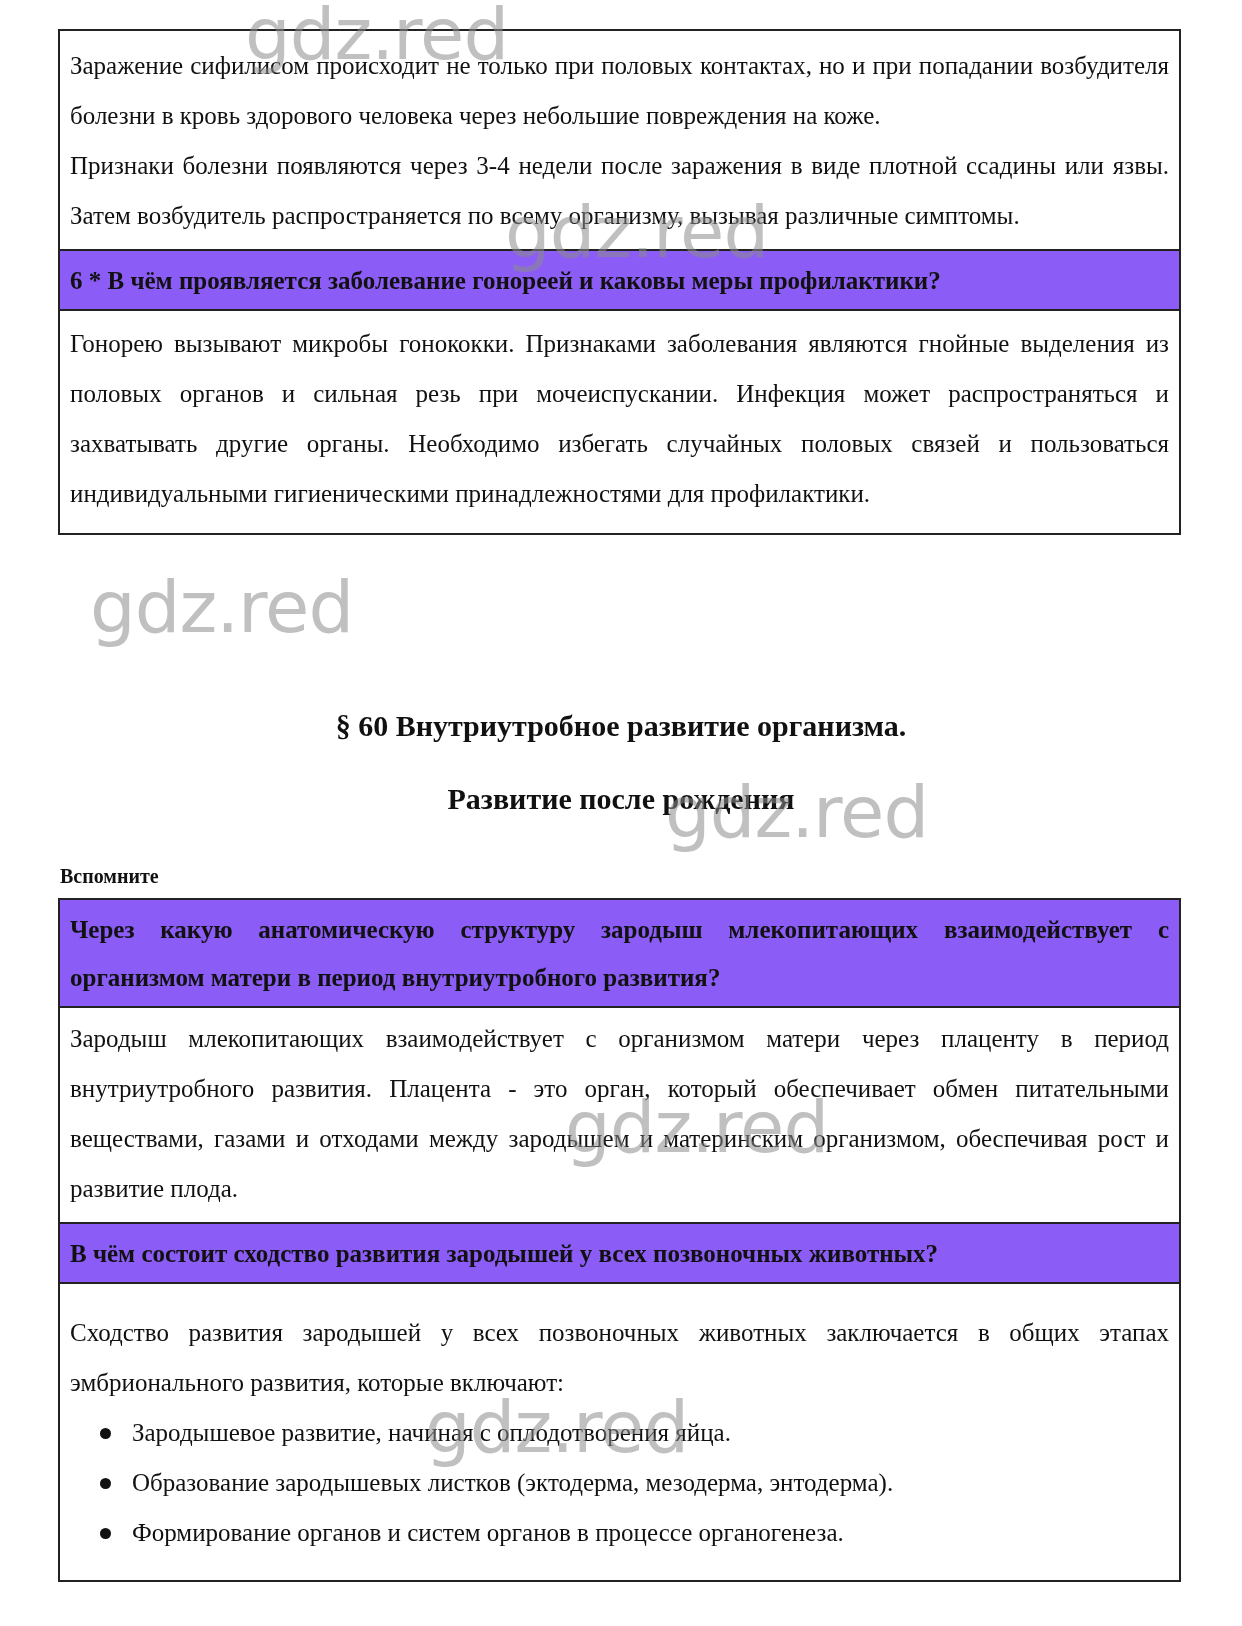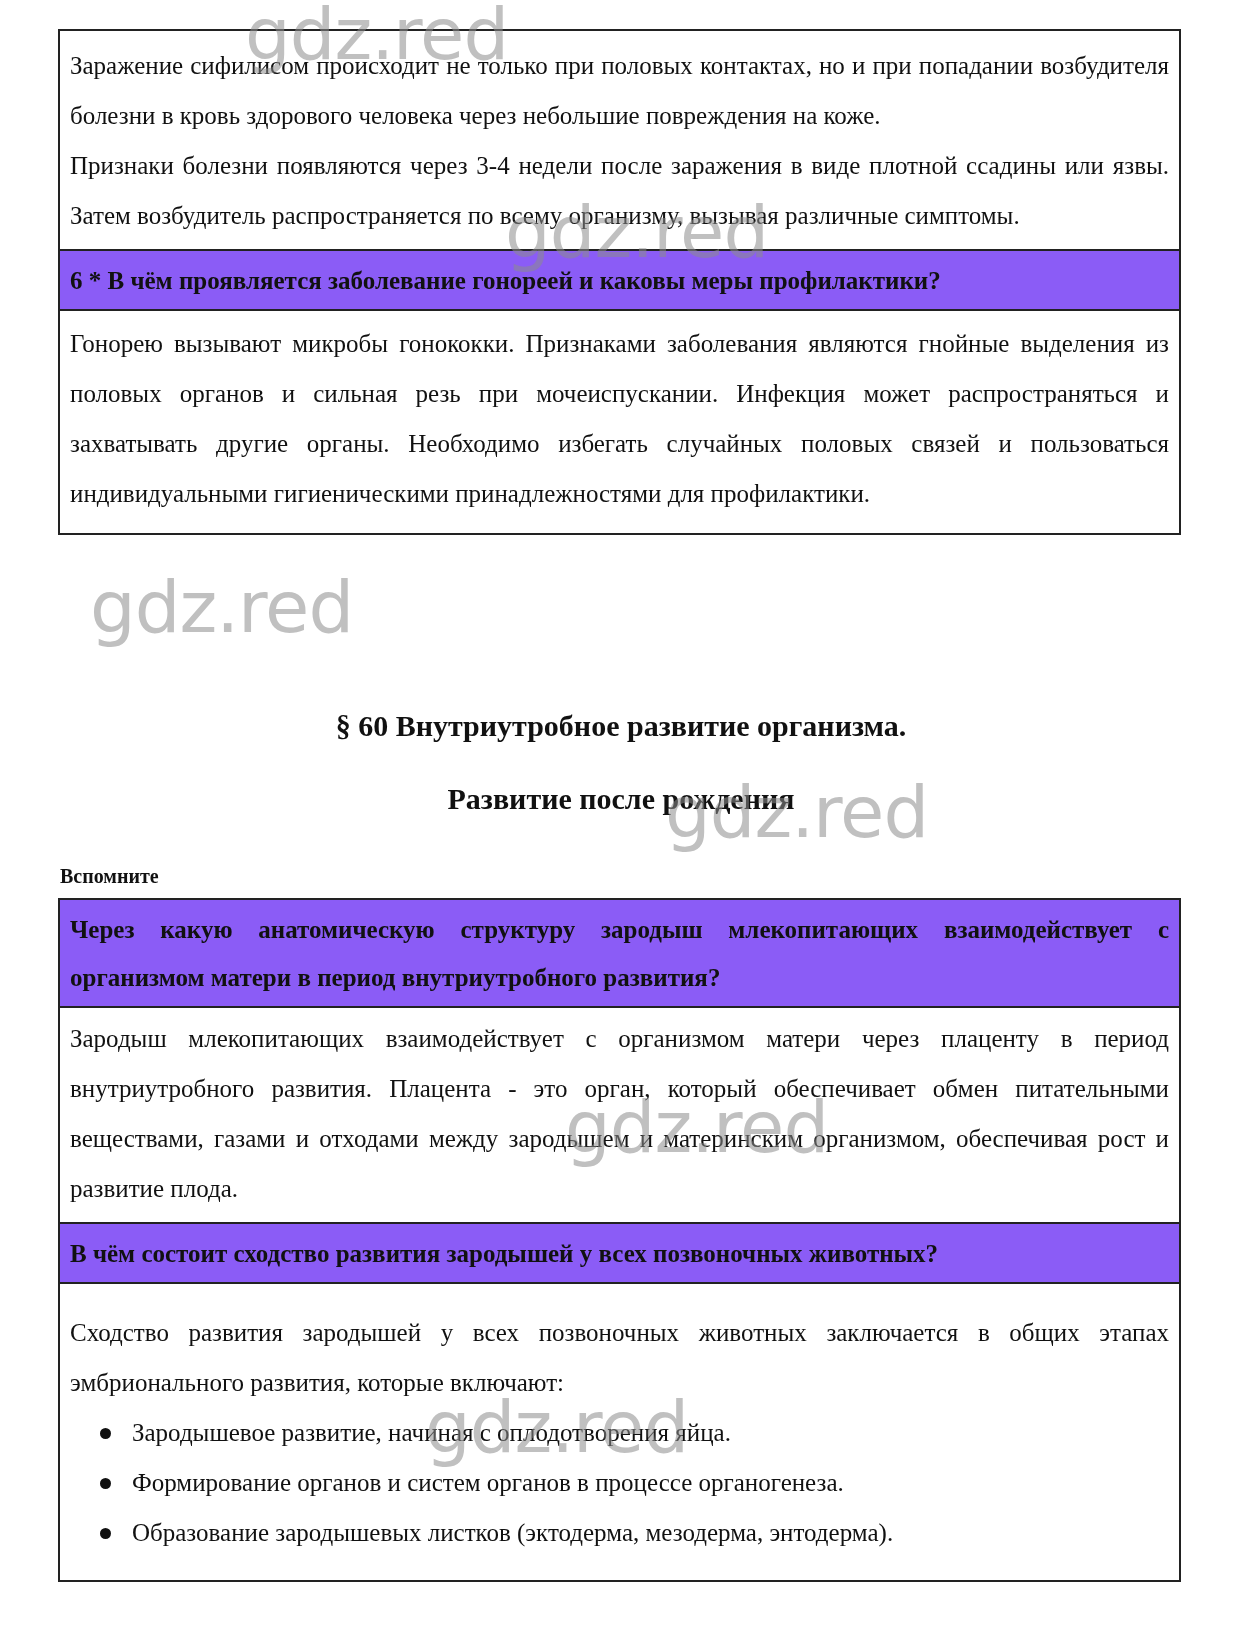--- a/index.html
+++ b/index.html
@@ -58,22 +58,22 @@
   <div class="remember">Вспомните</div>
 
   <div class="box" style="top:898px;">
     <div class="q first" style="text-align-last: left;">Через какую анатомическую структуру зародыш млекопитающих взаимодействует с организмом матери в период внутриутробного развития?</div>
     <div class="cell" style="padding-top:6px; ">Зародыш млекопитающих взаимодействует с организмом матери через плаценту в период внутриутробного развития. Плацента - это орган, который обеспечивает обмен питательными веществами, газами и отходами между зародышем и материнским организмом, обеспечивая рост и развитие плода.</div>
     <div class="q">В чём состоит сходство развития зародышей у всех позвоночных животных?</div>
     <div class="cell" style="padding-top:24px; padding-bottom:22px;">
       <p>Сходство развития зародышей у всех позвоночных животных заключается в общих этапах эмбрионального развития, которые включают:</p>
       <ul class="bullets">
         <li>Зародышевое развитие, начиная с оплодотворения яйца.</li>
+        <li>Образование зародышевых листков (эктодерма, мезодерма, энтодерма).</li>
         <li>Формирование органов и систем органов в процессе органогенеза.</li>
-        <li>Образование зародышевых листков (эктодерма, мезодерма, энтодерма).</li>
       </ul>
     </div>
   </div>
 
   <div class="wm" style="left:245px; top:-8px;">gdz.red</div>
   <div class="wm" style="left:505px; top:190px;">gdz.red</div>
   <div class="wm" style="left:90px; top:565px;">gdz.red</div>
   <div class="wm" style="left:665px; top:770px;">gdz.red</div>
   <div class="wm" style="left:565px; top:1085px;">gdz.red</div>
   <div class="wm" style="left:425px; top:1385px;">gdz.red</div>

